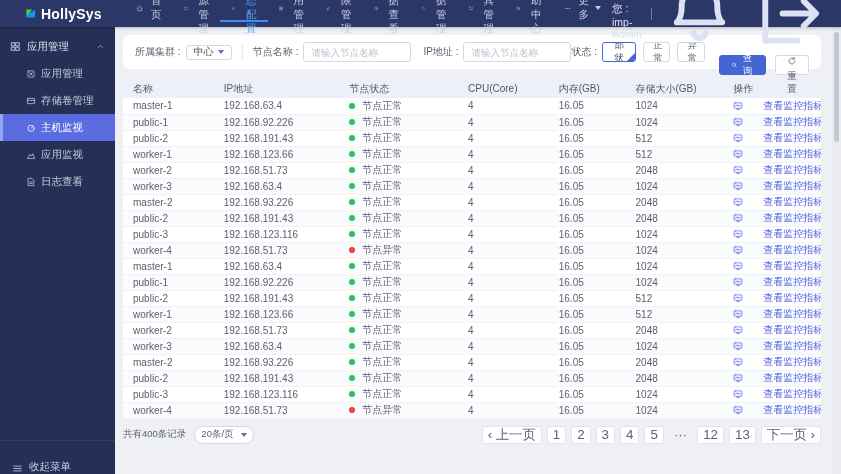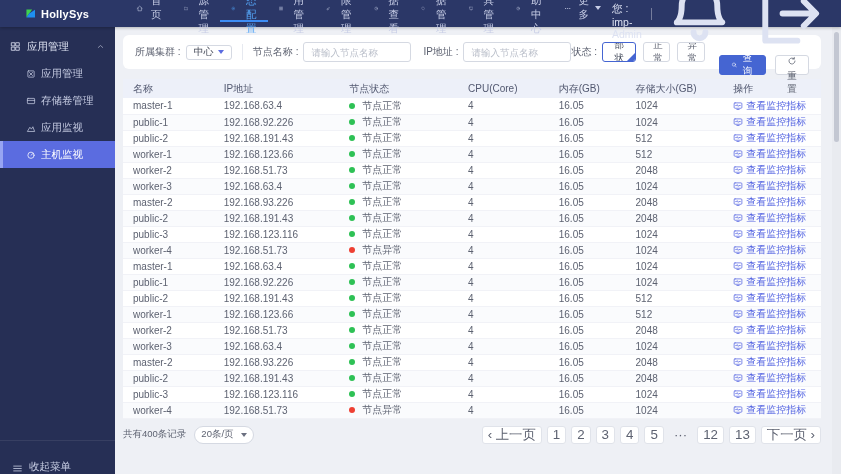--- a/index.html
+++ b/index.html
@@ -4,21 +4,21 @@
 <style>
   * { margin:0; padding:0; box-sizing:border-box; }
   html,body { width:841px; height:474px; overflow:hidden; }
   body { font-family:"Liberation Sans","DejaVu Sans",sans-serif; background:#eef0f5; position:relative; }
   svg { display:block; }
 
   
   .topnav { position:absolute; top:0; left:0; right:0; height:27px; background:#2b3767;
             display:flex; align-items:center; color:#c7cde6; z-index:20; box-shadow:0 1px 3px rgba(0,0,0,.25); }
   .brand { width:115px; flex:0 0 115px; display:flex; align-items:center; gap:4px; padding-left:24px; }
-  .brand-text { color:#fff; font-weight:bold; font-size:11px; letter-spacing:.2px; }
+  .brand-text { color:#fff; font-weight:bold; font-size:14px; letter-spacing:.2px; }
   .nav-list { display:flex; height:38px; margin-left:10px;text-align:right; }
   .nav-item { display:flex; align-items:center; gap:4px; padding:0 11px; font-size:10.5px; cursor:pointer; height:27px; }
   .nav-item.active { color:#54a5f7; box-shadow:inset 0 -2px 0 #3d8df5; }
   .nav-item .ic { width:11px; height:11px; }
   .caret-dn { width:0; height:0; border-left:3.5px solid transparent; border-right:3.5px solid transparent; border-top:4px solid currentColor; margin-left:2px; }
   .topnav-right { margin-left:auto; display:flex; align-items:center; gap:9px; padding-right:14px; font-size:10.5px; color:#dde2f2; }
   .tn-div { width:1px; height:12px; background:rgba(255,255,255,.35); }
   .bell-wrap { position:relative; cursor:pointer; }
   .bell-wrap .ic, .exit-btn .ic { width:12px; height:12px; color:#dde2f2; }
   .exit-btn { cursor:pointer; }
@@ -65,21 +65,21 @@
   
   .table-card { margin:10px 20px 0 8px; background:#fff; border-radius:2px; }
   table { width:100%; border-collapse:collapse; font-size:10px; color:#5d6271; table-layout:fixed; }
   thead th { background:#edf0f9; height:19px; font-weight:normal; text-align:left; padding:0 0 0 10px; color:#525870; }
   tbody td { height:16px; padding:0 0 0 10px; border-bottom:1px solid #f1f2f7; white-space:nowrap; overflow:hidden; }
   tbody tr:nth-child(even) { background:#fafbfd; }
   .dot { display:inline-block; width:6px; height:6px; border-radius:50%; margin-right:4px; vertical-align:middle; }
   .dot.normal { background:#2ec155; }
   .dot.abnormal { background:#ee4033; }
   .status-text { vertical-align:middle; }
-  .act-link { color:#5565e2; display:inline-flex; align-items:center; gap:3px; cursor:pointer;font-family:Liberation Serif, serif; }
+  .act-link { color:#5565e2; display:inline-flex; align-items:center; gap:20px; cursor:pointer;font-family:Liberation Serif, serif; }
   .act-link .ic { width:10px; height:10px; }
 
   
   .footer { margin:7px 20px 0 8px; display:flex; align-items:center; font-size:9.5px; color:#5d6271; }
   .page-size { width:60px; height:18px; margin-left:8px; border:1px solid #d5d9e2; border-radius:9px; background:#fff;
                display:flex; align-items:center; justify-content:space-between; padding:6px 6px; cursor:pointer; }
   .page-size .sel-caret { width:0; height:0; border-left:3px solid transparent; border-right:3px solid transparent; border-top:4px solid #6b7080; }
   .pager { margin-left:auto; display:flex; align-items:center; gap:5px; }
   .page-btn { min-width:18px; height:18px; padding:8px 5px; background:#fff; border:1px solid #e0e3ea; border-radius:3px;
               display:flex; align-items:center; justify-content:center; color:#5d6271; cursor:pointer; }
@@ -250,36 +250,45 @@
   </div>
       <div class="side-item">
     <span class="ic s-icon">
           <svg viewBox="0 0 16 16" width="100%" height="100%" fill="none" stroke="currentColor" stroke-width="1.2" stroke-linecap="round" stroke-linejoin="round">
             <rect x="2.2" y="3.8" width="11.6" height="8.4" rx="1"></rect>
             <path d="M2.2 7h11.6"></path>
           </svg>
         </span>
     <span class="s-label">存储卷管理</span>
   </div>
+      <div class="side-item active">
+    <span class="ic s-icon">
+          <svg viewBox="0 0 16 16" width="100%" height="100%" fill="none" stroke="currentColor" stroke-width="1.2" stroke-linecap="round" stroke-linejoin="round">
+            <circle cx="8" cy="8.4" r="5"></circle>
+            <path d="M8 8.4l3-2.7"></path>
+          </svg>
+        </span>
+    <span class="s-label">主机监视</span>
+  </div>
       <div class="side-item">
     <span class="ic s-icon">
           <svg viewBox="0 0 16 16" width="100%" height="100%" fill="none" stroke="currentColor" stroke-width="1.2" stroke-linecap="round" stroke-linejoin="round">
             <path d="M2.5 13 6.2 6.8l2.4 3L11 6l2.6 7z"></path>
           </svg>
         </span>
     <span class="s-label">应用监视</span>
   </div>
-      <div class="side-item active">
+      <div class="side-item">
     <span class="ic s-icon">
           <svg viewBox="0 0 16 16" width="100%" height="100%" fill="none" stroke="currentColor" stroke-width="1.2" stroke-linecap="round" stroke-linejoin="round">
-            <circle cx="8" cy="8.4" r="5"></circle>
-            <path d="M8 8.4l3-2.7"></path>
-          </svg>
-        </span>
-    <span class="s-label">主机监视</span>
+            <path d="M4 2.2h5.5l3 3v8.6H4z"></path>
+            <path d="M6 8h4M6 10.6h4"></path>
+          </svg>
+        </span>
+    <span class="s-label">日志查看</span>
   </div>
     </div>
   <div class="collapse-bar">
     <span class="ic">
         <svg viewBox="0 0 16 16" width="100%" height="100%" fill="none" stroke="currentColor" stroke-width="1.2" stroke-linecap="round" stroke-linejoin="round">
           <path d="M2.5 4.5h11M2.5 8h11M2.5 11.5h11"></path>
         </svg>
       </span>
     <span>收起菜单</span>
   </div>

